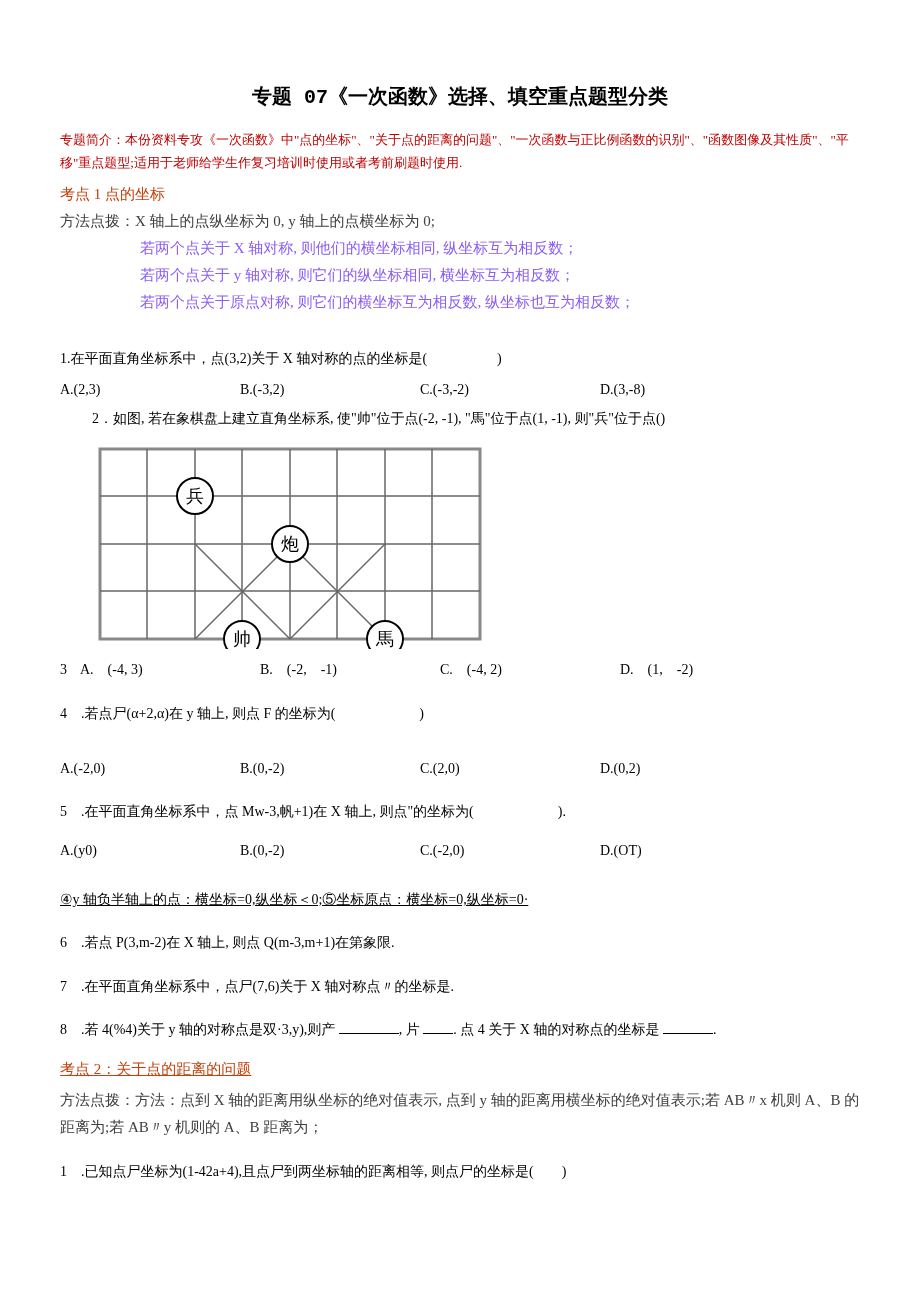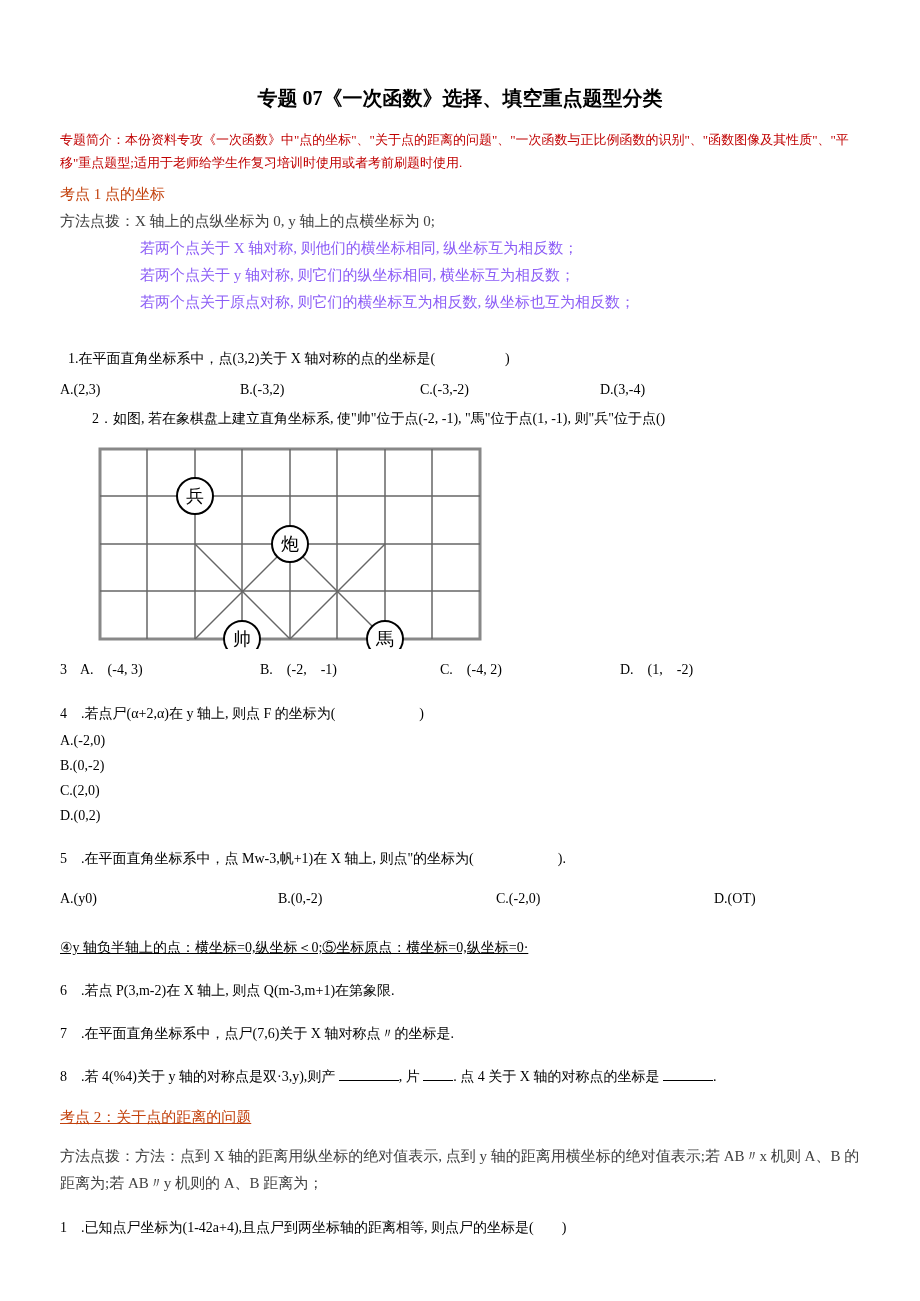--- a/index.html
+++ b/index.html
@@ -10,21 +10,21 @@
     color: #000;
     background: #fff;
     width: 920px;
     padding: 80px 60px 40px 60px;
   }
   .title {
     text-align: center;
     font-size: 20px;
     font-weight: bold;
     margin-bottom: 12px;
-    font-family: Liberation Serif, serif;
+    font-family: Liberation Mono, monospace;
   }
   .intro {
     color: #c00000;
     font-size: 13px;
     margin-bottom: 6px;
   }
   .kaodian {
     color: #c2410c;
     font-size: 15px;
     margin-top: 4px;
@@ -119,26 +119,26 @@
 <div class="title">专题 07《一次函数》选择、填空重点题型分类</div>
 
 <div class="intro">专题简介：本份资料专攻《一次函数》中"点的坐标"、"关于点的距离的问题"、"一次函数与正比例函数的识别"、"函数图像及其性质"、"平移"重点题型;适用于老师给学生作复习培训时使用或者考前刷题时使用.</div>
 
 <div class="kaodian">考点 1 点的坐标</div>
 <div class="fangfa">方法点拨：X 轴上的点纵坐标为 0, y 轴上的点横坐标为 0;</div>
 <div class="fangfa-indent">若两个点关于 X 轴对称, 则他们的横坐标相同, 纵坐标互为相反数；</div>
 <div class="fangfa-indent">若两个点关于 y 轴对称, 则它们的纵坐标相同, 横坐标互为相反数；</div>
 <div class="fangfa-indent">若两个点关于原点对称, 则它们的横坐标互为相反数, 纵坐标也互为相反数；</div>
 
-<div class="question" style="margin-top:30px;margin-left:8px;">1.在平面直角坐标系中，点(3,2)关于 X 轴对称的点的坐标是(     )</div>
+<div class="question" style="margin-top:30px;">1.在平面直角坐标系中，点(3,2)关于 X 轴对称的点的坐标是(     )</div>
 <div class="options">
   <span class="opt-a">A.(2,3)</span>
   <span class="opt-b">B.(-3,2)</span>
   <span class="opt-c">C.(-3,-2)</span>
-  <span class="opt-d">D.(3,-4)</span>
+  <span class="opt-d">D.(3,-8)</span>
 </div>
 
 <div class="question-tight">2．如图, 若在象棋盘上建立直角坐标系, 使"帅"位于点(-2, -1), "馬"位于点(1, -1), 则"兵"位于点()</div>
 
 <div class="chess-wrap">
   <svg class="chess" width="400" height="210" viewBox="0 0 400 210">
     <rect x="10" y="10" width="380" height="190" class="grid-outer"></rect>
     <line class="grid-line" x1="10" y1="57" x2="390" y2="57"></line>
     <line class="grid-line" x1="10" y1="105" x2="390" y2="105"></line>
     <line class="grid-line" x1="10" y1="152" x2="390" y2="152"></line>
@@ -174,40 +174,40 @@
 
 <div class="options opt-row3">
   <span class="lead">3</span>
   <span class="opt-a">A. (-4, 3)</span>
   <span class="opt-b">B. (-2, -1)</span>
   <span class="opt-c">C. (-4, 2)</span>
   <span class="opt-d">D. (1, -2)</span>
 </div>
 
 <div class="question">4 .若点尸(α+2,α)在 y 轴上, 则点 F 的坐标为(      )</div>
-<div class="options" style="margin-top:2px;flex-direction:column;">
+<div class="options" style="margin-top:30px;">
   <span class="opt-a">A.(-2,0)</span>
   <span class="opt-b">B.(0,-2)</span>
   <span class="opt-c">C.(2,0)</span>
   <span class="opt-d">D.(0,2)</span>
 </div>
 
 <div class="question">5 .在平面直角坐标系中，点 Mw-3,帆+1)在 X 轴上, 则点"的坐标为(      ).</div>
-<div class="options" style="margin-top:14px;gap:38px;">
+<div class="options" style="margin-top:14px;">
   <span class="opt-a">A.(y0)</span>
   <span class="opt-b">B.(0,-2)</span>
   <span class="opt-c">C.(-2,0)</span>
   <span class="opt-d">D.(OT)</span>
 </div>
 
 <div class="note">④y 轴负半轴上的点：横坐标=0,纵坐标＜0;⑤坐标原点：横坐标=0,纵坐标=0·</div>
 
 <div class="question">6 .若点 P(3,m-2)在 X 轴上, 则点 Q(m-3,m+1)在第象限.</div>
 <div class="question">7 .在平面直角坐标系中，点尸(7,6)关于 X 轴对称点〃的坐标是.</div>
 
 <div class="question">
   <span>8 .若 4(%4)关于 y 轴的对称点是双·3,y),则产 </span><span class="blank-short"></span><span>, 片 </span><span class="blank-mid"></span><span>. 点 4 关于 X 轴的对称点的坐标是 </span><span class="blank-long"></span><span>.</span>
 </div>
 
 <div class="kaodian" style="margin-top:14px;text-decoration:underline;">考点 2：关于点的距离的问题</div>
-<div class="fangfa" style="margin-top:12px;">方法点拨：方法：点到 X 轴的距离用纵坐标的绝对值表示, 点到 y 轴的距离用横坐标的绝对值表示;若 AB〃x 机则 A、B 的距离为;若 AB〃y 机则的 A、B 距离为；</div>
+<div class="fangfa" style="margin-top:4px;">方法点拨：方法：点到 X 轴的距离用纵坐标的绝对值表示, 点到 y 轴的距离用横坐标的绝对值表示;若 AB〃x 机则 A、B 的距离为;若 AB〃y 机则的 A、B 距离为；</div>
 
 <div class="question">1 .已知点尸坐标为(1-42a+4),且点尸到两坐标轴的距离相等, 则点尸的坐标是(  )</div>
 
 </body></html>

